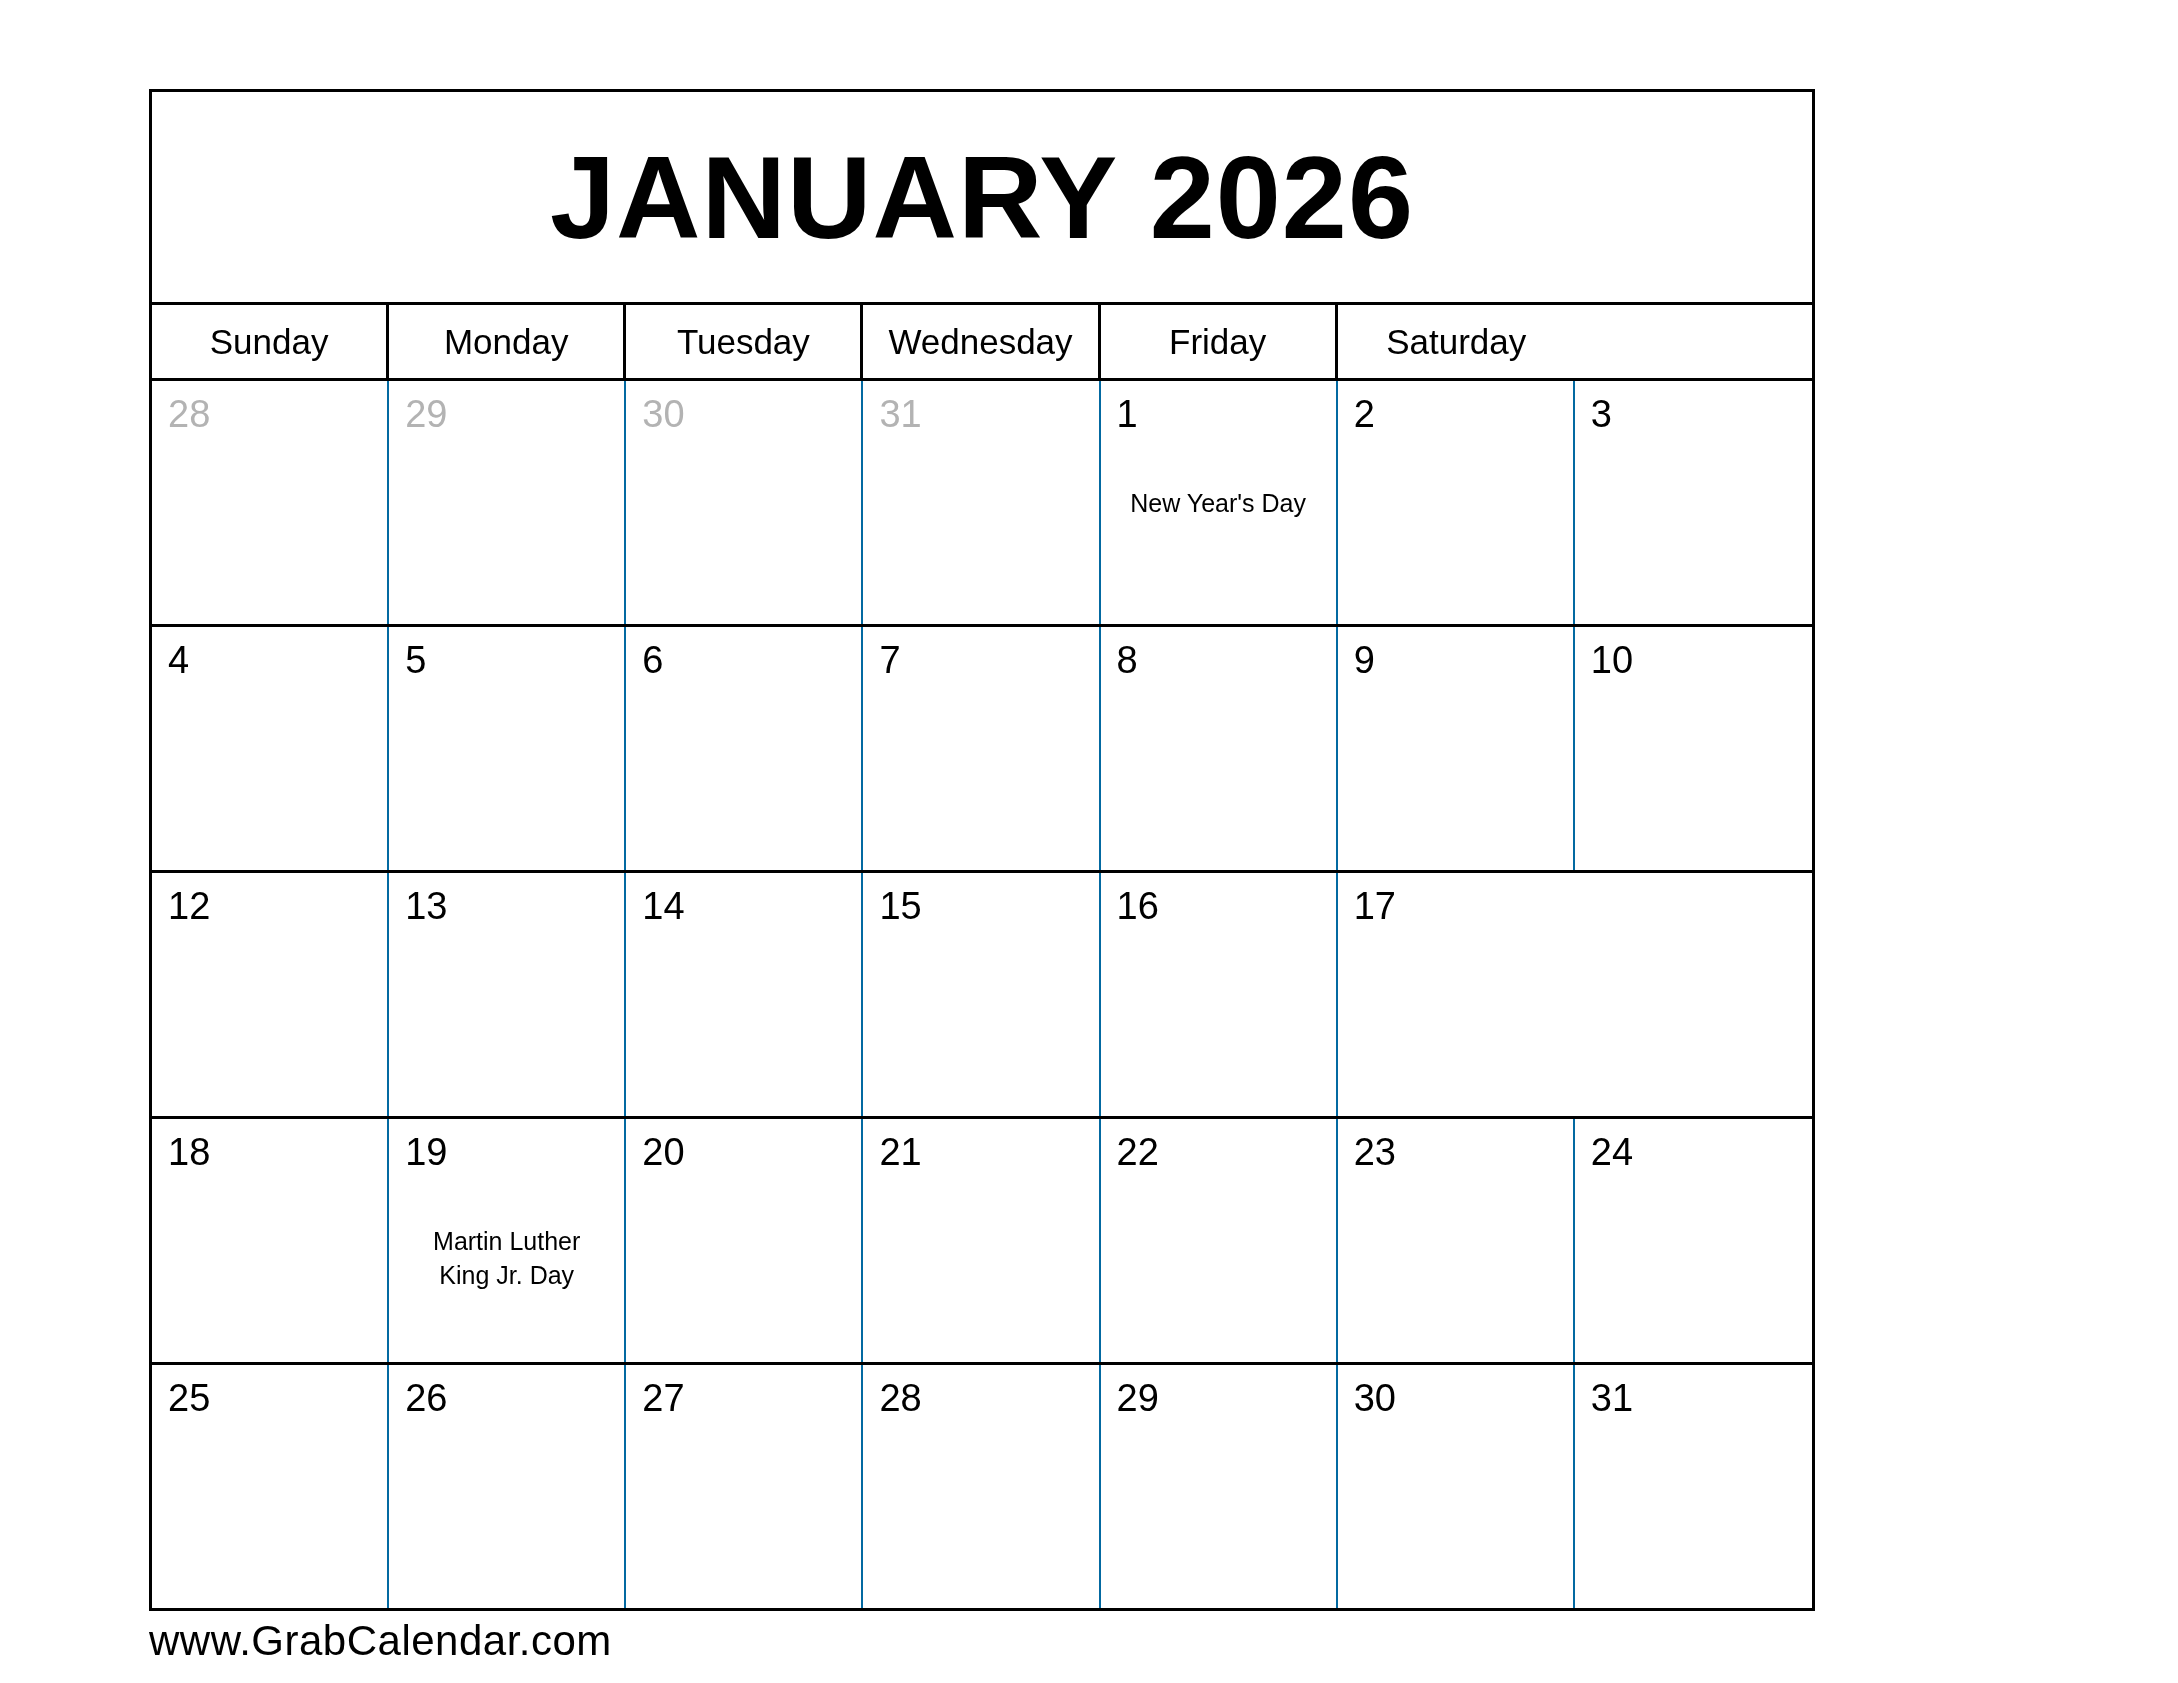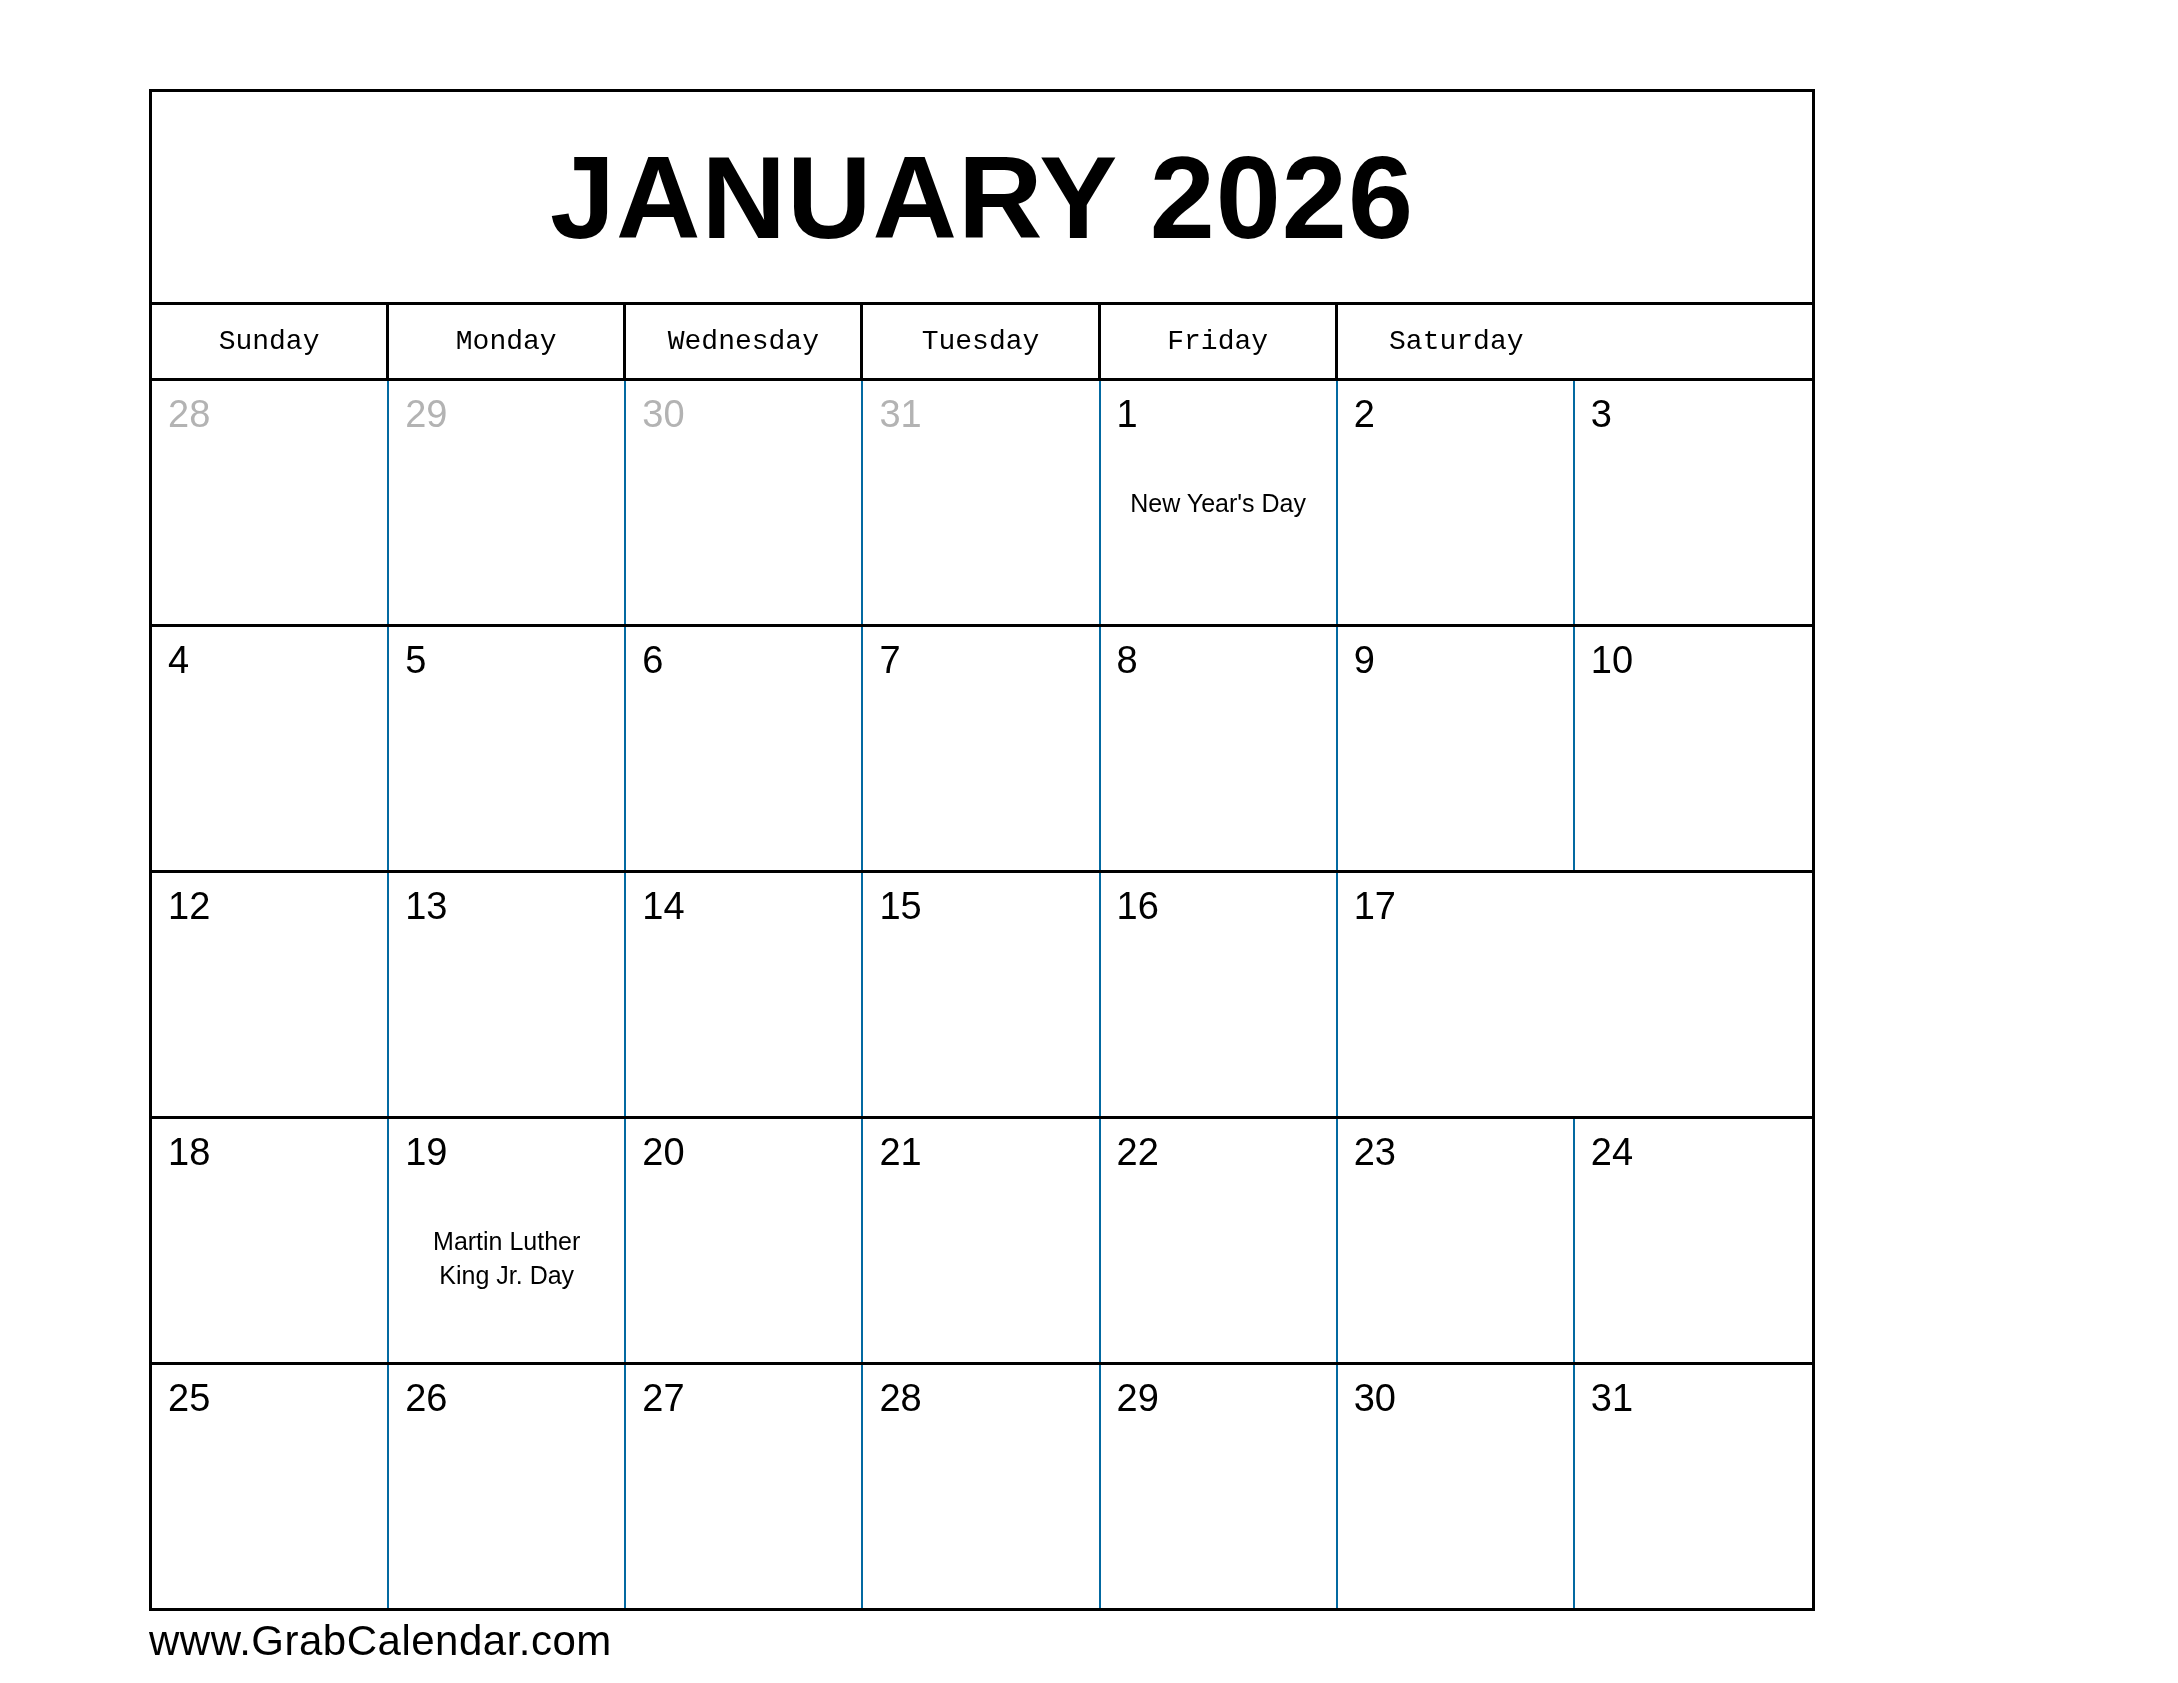--- a/index.html
+++ b/index.html
@@ -52,25 +52,24 @@
     display: grid;
     grid-template-columns: repeat(7, 1fr);
     border-bottom: 3px solid #000;
     box-sizing: border-box;
   }
   .weekday-cell {
     height: 73px;
     display: flex;
     align-items: center;
     justify-content: center;
-    font-size: 28px;
+    font-size: 35px;
     font-weight: 400;
     border-right: 3px solid #000;
     box-sizing: border-box;
-    font-family: Liberation Mono, monospace;
   }
   .weekday-cell:last-child { border-right: none; border-radius: 13px; }
 
   
   .week-row {
     display: grid;
     grid-template-columns: repeat(7, 1fr);
     border-bottom: 3px solid #000;
     box-sizing: border-box;
   }
@@ -126,22 +125,22 @@
 
   <div class="calendar">
 
     <div class="title-row">
       <div class="title-text">JANUARY 2026</div>
     </div>
 
     <div class="weekday-row">
         <div class="weekday-cell">Sunday</div>
         <div class="weekday-cell">Monday</div>
+        <div class="weekday-cell">Tuesday</div>
         <div class="weekday-cell">Wednesday</div>
-        <div class="weekday-cell">Tuesday</div>
         <div class="weekday-cell">Friday</div>
         <div class="weekday-cell">Saturday</div>
       </div>
 
     <div id="weeks-container">
         <div class="week-row">
           <div class="day-cell other-month">
             <div class="day-number">28</div>
           </div>
           <div class="day-cell other-month">

